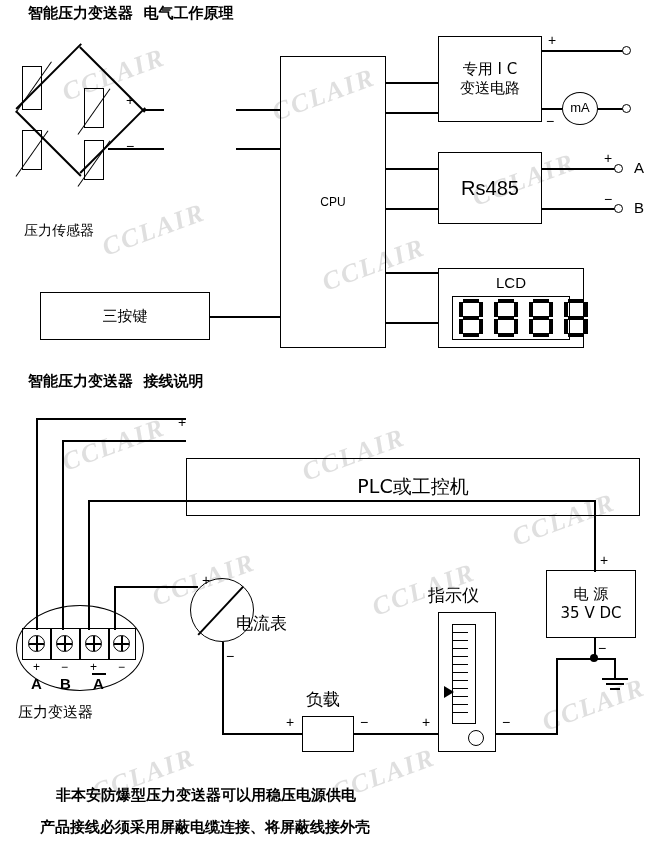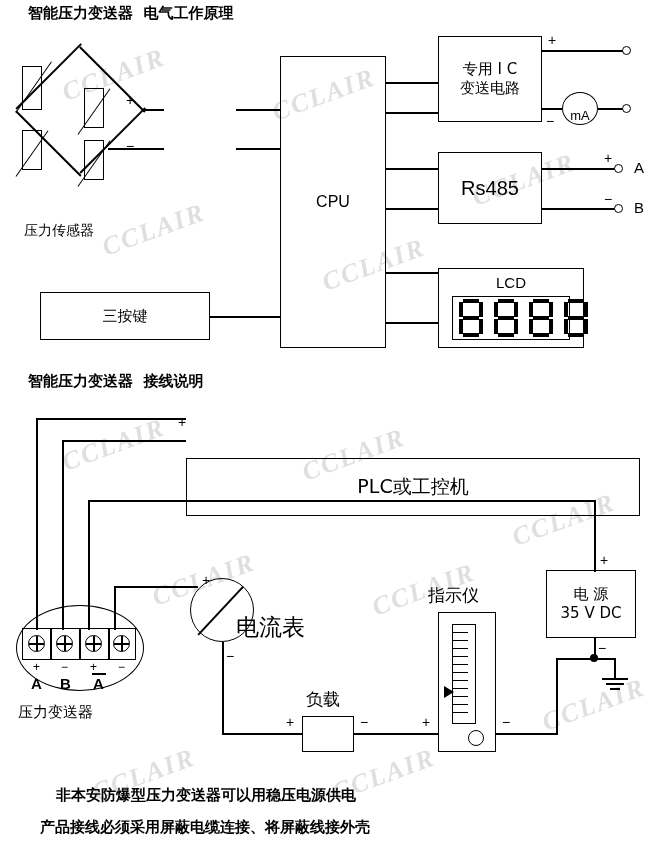--- a/index.html
+++ b/index.html
@@ -83,21 +83,21 @@
   <div class="lbl plusmin" style="left:126px;top:92px;">+</div>
   <div class="lbl plusmin" style="left:126px;top:138px;">−</div>
 
   <div class="lbl cn" style="left:24px;top:222px;font-size:14px;">压力传感器</div>
 
 
   <div class="hline" style="left:236px;top:109px;width:44px;"></div>
   <div class="hline" style="left:236px;top:148px;width:44px;"></div>
 
   <div class="box ctr" style="left:280px;top:56px;width:106px;height:292px;">
-    <div class="lbl" style="position:static;font-size:16px;">CPU</div>
+    <div class="lbl" style="position:static;font-size:12px;">CPU</div>
   </div>
 
   <div class="hline" style="left:386px;top:82px;width:52px;"></div>
   <div class="hline" style="left:386px;top:112px;width:52px;"></div>
 
   <div class="hline" style="left:386px;top:168px;width:52px;"></div>
   <div class="hline" style="left:386px;top:208px;width:52px;"></div>
 
   <div class="hline" style="left:386px;top:272px;width:52px;"></div>
   <div class="hline" style="left:386px;top:322px;width:52px;"></div>
@@ -107,21 +107,21 @@
   <div class="box ctr" style="left:438px;top:36px;width:104px;height:86px;">
     <div class="lbl cn" style="position:static;font-size:15px;white-space:pre-line;">专用 I C
 变送电路</div>
   </div>
 
   <div class="hline" style="left:542px;top:50px;width:84px;"></div>
   <div class="dot" style="left:622px;top:46px;width:9px;height:9px;"></div>
   <div class="lbl plusmin" style="left:548px;top:32px;">+</div>
 
   <div class="hline" style="left:542px;top:108px;width:20px;"></div>
-  <div class="circle ctr" style="left:562px;top:92px;width:36px;height:33px;align-items:flex-end;">
+  <div class="circle ctr" style="left:562px;top:92px;width:36px;height:33px;">
     <div class="lbl" style="position:static;font-size:13px;">mA</div>
   </div>
   <div class="hline" style="left:598px;top:108px;width:28px;"></div>
   <div class="dot" style="left:622px;top:104px;width:9px;height:9px;"></div>
   <div class="lbl plusmin" style="left:546px;top:113px;">−</div>
 
   <div class="box ctr" style="left:438px;top:152px;width:104px;height:72px;">
     <div class="lbl" style="position:static;font-size:20px;">Rs485</div>
   </div>
   <div class="hline" style="left:542px;top:168px;width:76px;"></div>
@@ -232,21 +232,21 @@
   <div class="lbl" style="left:60px;top:675px;font-size:15px;font-weight:bold;">B</div>
   <div class="lbl" style="left:93px;top:675px;font-size:15px;font-weight:bold;">A</div>
   <div class="abs" style="left:92px;top:673px;width:14px;height:1.5px;background:#000;"></div>
 
   <div class="lbl cn" style="left:18px;top:703px;font-size:15px;">压力变送器</div>
 
   <div class="circle" style="left:190px;top:578px;width:64px;height:64px;"></div>
   <div class="abs" style="left:198px;top:634px;width:66px;height:1.5px;background:#000;transform:rotate(-47deg);transform-origin:left center;"></div>
   <div class="lbl plusmin" style="left:202px;top:572px;">+</div>
   <div class="lbl plusmin" style="left:226px;top:648px;">−</div>
-  <div class="lbl cn" style="left:236px;top:612px;font-size:23px;">电流表</div>
+  <div class="lbl cn" style="left:236px;top:612px;font-size:17px;">电流表</div>
 
   <div class="vline" style="left:222px;top:642px;height:92px;"></div>
   <div class="hline" style="left:222px;top:733px;width:80px;"></div>
 
   <div class="box" style="left:302px;top:716px;width:52px;height:36px;"></div>
   <div class="lbl cn" style="left:306px;top:688px;font-size:17px;">负载</div>
   <div class="lbl plusmin" style="left:286px;top:714px;">+</div>
   <div class="lbl plusmin" style="left:360px;top:714px;">−</div>
 
   <div class="hline" style="left:354px;top:733px;width:84px;"></div>

